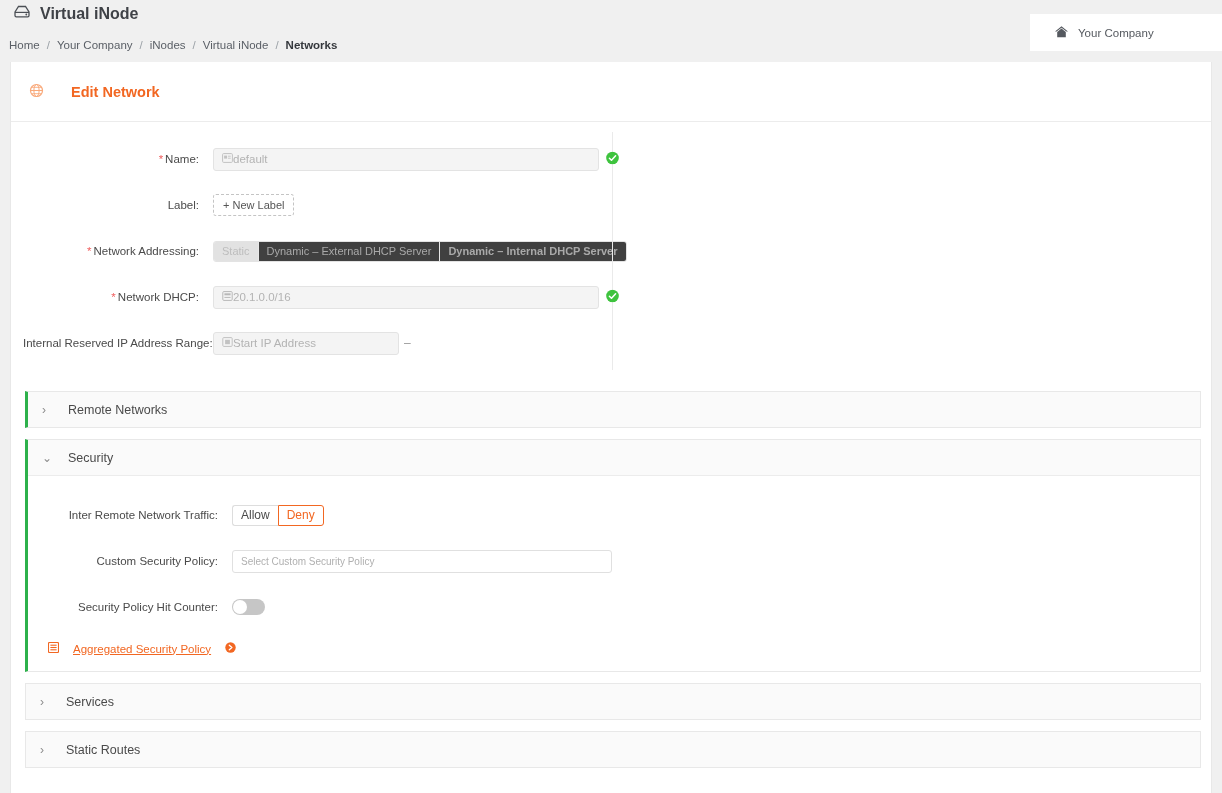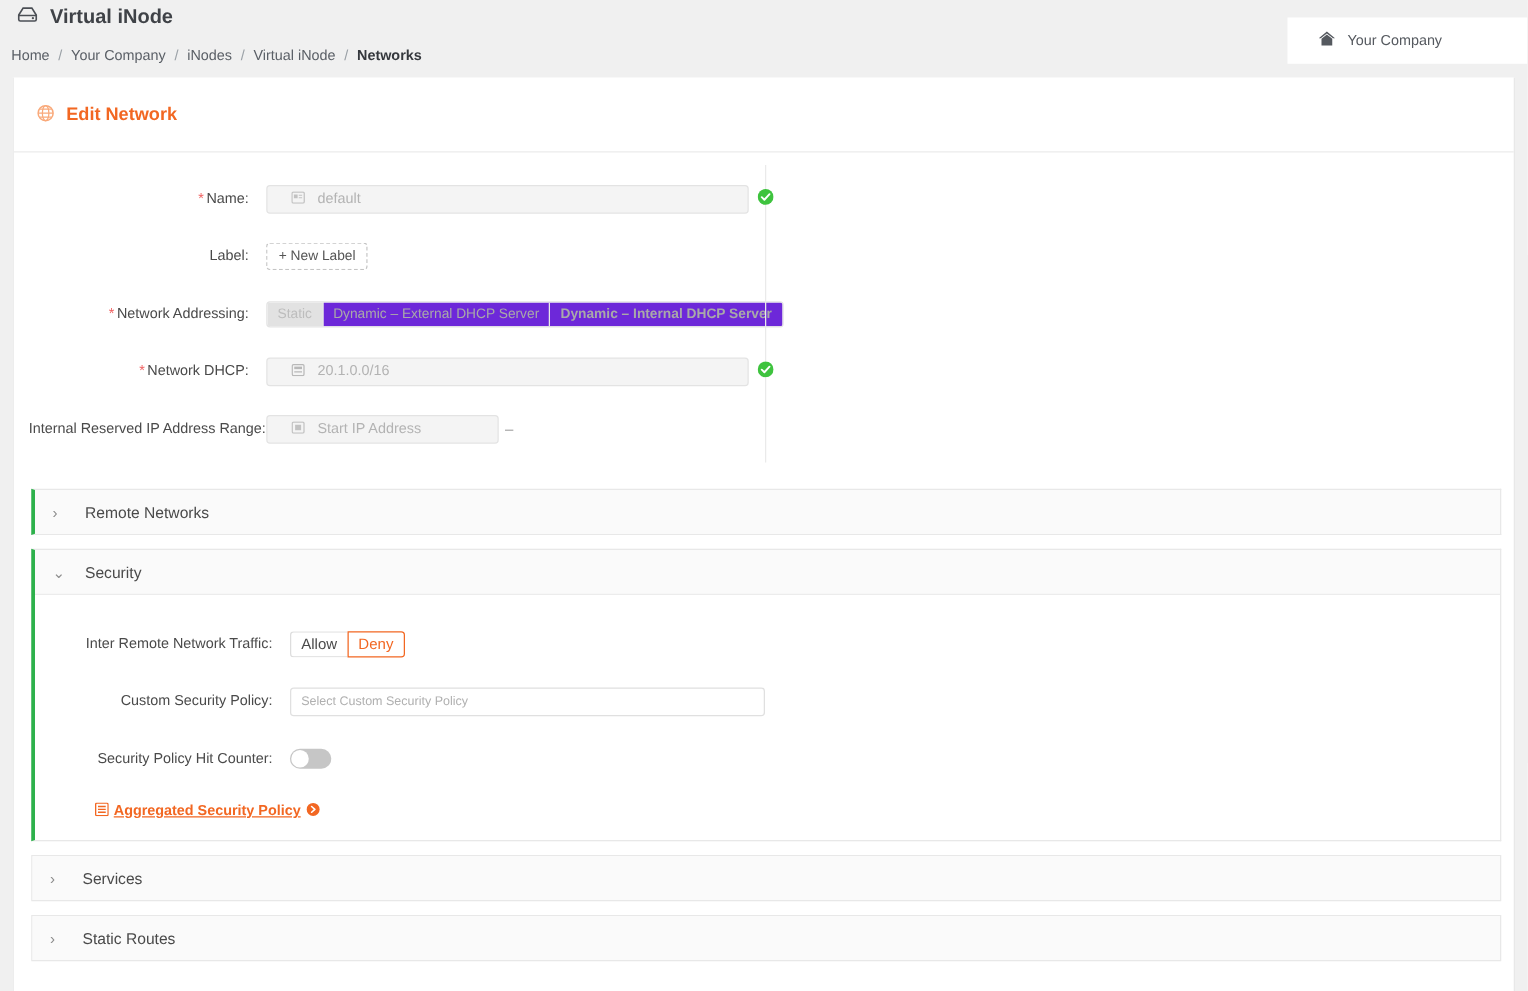--- a/index.html
+++ b/index.html
@@ -57,21 +57,21 @@
     width: 1202px;
     background: #fff;
     border: 1px solid #e8e8e8;
     border-top: none;
   }
   .card-header {
     height: 60px;
     border-bottom: 1px solid #ececec;
     display: flex; align-items: center;
     padding-left: 18px;
-    gap: 9px;
+    gap: 27px;
   }
   .card-header .title {
     color: #f26722;
     font-size: 14.5px;
     font-weight: bold;
   }
 
   
   .form-area {
     position: relative;
@@ -100,22 +100,22 @@
   }
   .req { color: #f06060; margin-right: 2px; }
 
   .field {
     position: relative;
     width: 386px; height: 23px;
     background: #f4f4f4;
     border: 1px solid #e3e3e3;
     border-radius: 3px;
     display: flex; align-items: center;
-    padding: 0 19px;
-    gap: 10px;
+    padding: 0 8px;
+    gap: 0;
     font-size: 11.5px;
     color: #b3b3b3;
   }
   .field.halfw { width: 186px; }
   .ok-check {
     position: absolute;
     right: -21px; top: 50%;
     transform: translateY(-50%);
   }
   .range-dash {
@@ -143,21 +143,21 @@
     overflow: hidden;
     background: #fafafa;
     height: 21px;
   }
   .seg .opt {
     display: flex; align-items: center;
     padding: 0 8px;
     font-size: 11px;
     color: #a9a9a9;
     border-right: 1px solid #e8e8e8;
-    background: #6d28d9;
+    background: #404040;
     white-space: nowrap;
   }
   .seg .opt:last-child { border-right: none; font-weight: bold; }
   .seg .opt.selected {
     background: #e2e2e2;
     color: #bdbdbd;
   }
 
   
   .seg2 {
@@ -238,27 +238,26 @@
   .toggle .knob {
     position: absolute;
     left: 1px; top: 1px;
     width: 14px; height: 14px;
     border-radius: 50%;
     background: #fff;
   }
 
   .agg-link {
     display: flex; align-items: center;
-    gap: 4px;
-    padding-left: 48px;
+    gap: 14px;
+    padding-left: 20px;
     margin-top: 12px;
     color: #f26722;
     font-size: 11.5px;
     cursor: pointer;
-    font-weight: bold;
   }
   .agg-link .txt { text-decoration: underline; }
 
   
   .footer {
     display: flex;
     justify-content: center;
     align-items: center;
     gap: 10px;
     padding: 28px 0 0 0;

